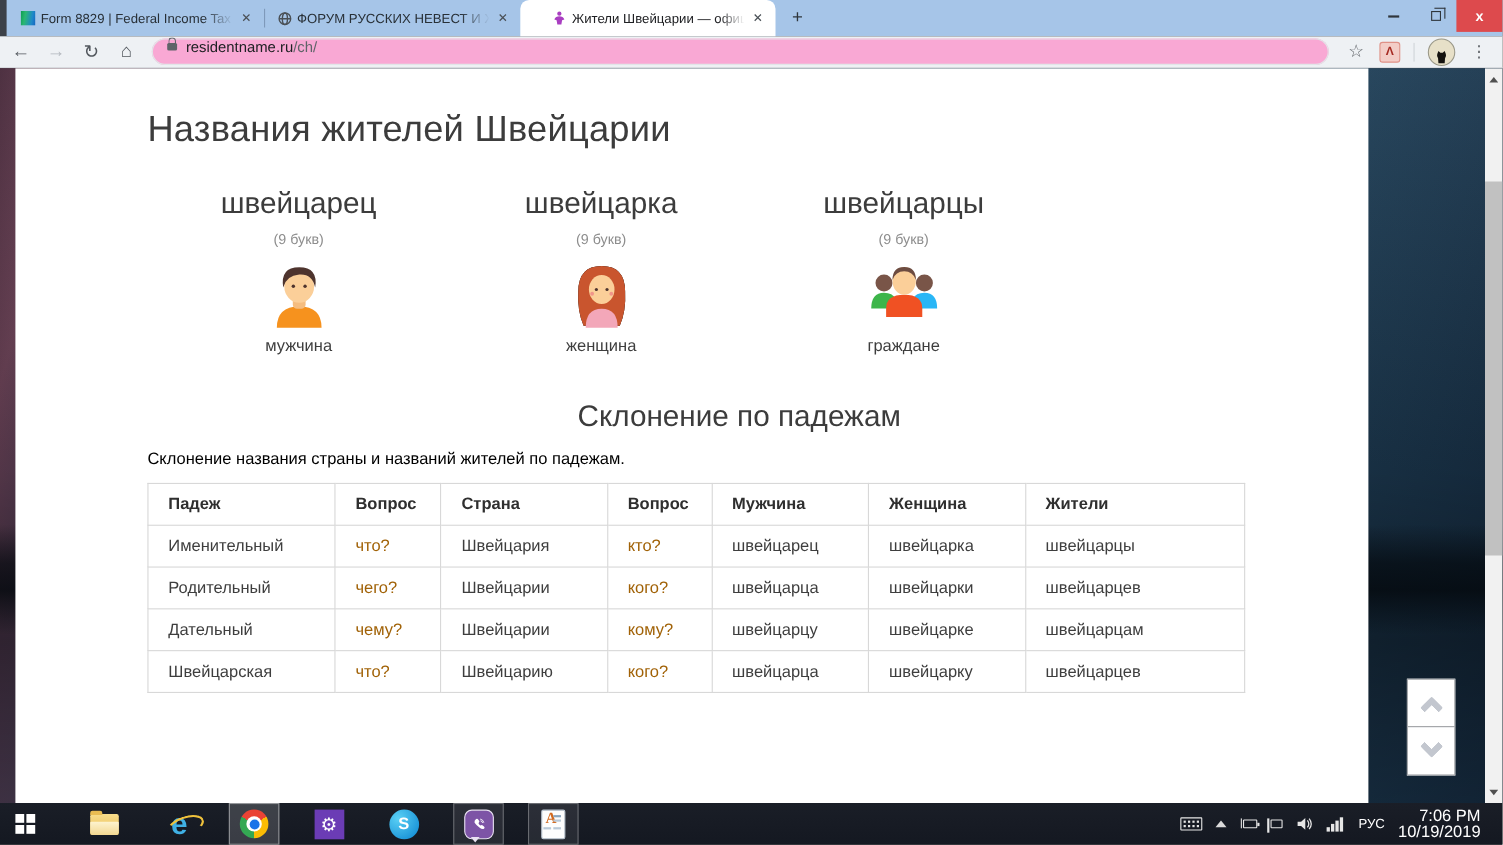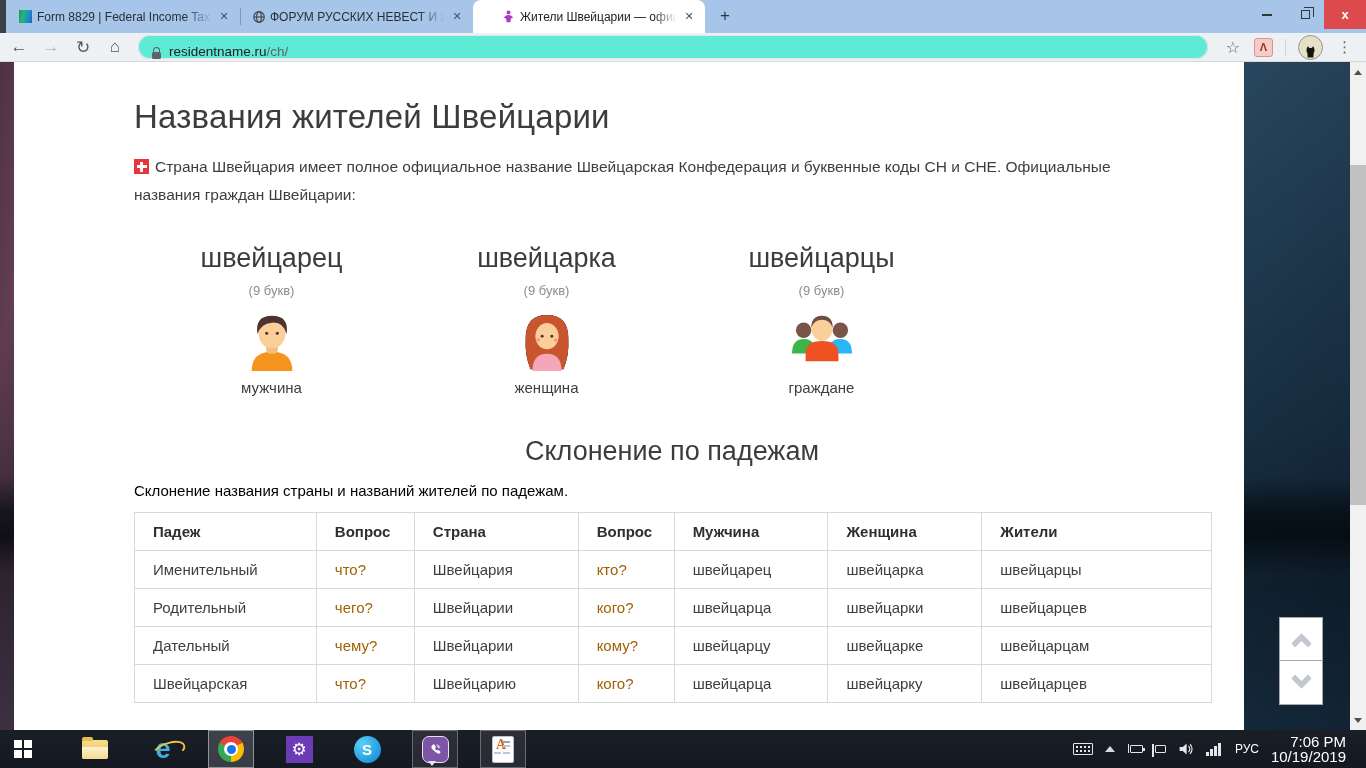--- a/index.html
+++ b/index.html
@@ -22,21 +22,21 @@
   .winbtn { width:38px; height:29px; display:flex; align-items:center; justify-content:center; }
   .ic-min { width:10px; height:2px; background:#2f363c; }
   .ic-restore { width:9px; height:9px; border:1.5px solid #2f363c; position:relative; background:#a6c5e8; }
   .ic-restore::before { content:""; position:absolute; left:2px; top:-4px; width:9px; height:9px; border:1.5px solid #2f363c; border-left:none; border-bottom:none; }
   .winbtn.close { width:42px; background:#dd4a4d; color:#fff; font-size:13px; font-weight:bold; }
 
   
   .toolbar { position:absolute; left:0; top:33px; width:1366px; height:29px; background:#eef1f4; border-bottom:1px solid #d5d9dd; display:flex; align-items:center; }
   .navbtn { width:26px; height:26px; margin-left:6px; display:flex; align-items:center; justify-content:center; font-size:17px; color:#53585e; }
   .navbtn.disabled { color:#b3b8be; }
-  .omnibox { flex:1; height:24px; margin:0 10px 0 10px; background:#5eead4; border-radius:12px; display:flex; align-items:flex-end; padding:0 12px; box-shadow:0 0 0 1px #e2e5e8 inset; }
+  .omnibox { flex:1; height:24px; margin:0 10px 0 10px; background:#f9a8d4; border-radius:12px; display:flex; align-items:flex-start; padding:0 12px; box-shadow:0 0 0 1px #e2e5e8 inset; }
   .lock { width:9px; height:7px; border-radius:1.5px; background:#5f6368; position:relative; margin:4px 8px 0 2px; }
   .lock::before { content:""; position:absolute; top:-5px; left:1px; width:5px; height:6px; border:1.6px solid #5f6368; border-bottom:none; border-radius:4px 4px 0 0; }
   .url { font-size:13.5px; color:#202124; }
   .url .path { color:#5f6368; }
   .toolbar-right { display:flex; align-items:center; margin-right:6px; }
   .star { font-size:16px; color:#5f6368; padding:0 8px; }
   .ext-adobe { width:19px; height:19px; border-radius:3px; background:#f3cdc7; border:1px solid #df9187; color:#a62b23; font-weight:bold; font-size:11px; display:flex; align-items:center; justify-content:center; margin:0 6px; }
   .tb-divider { width:1px; height:17px; background:#d0d4d8; margin:0 6px; }
   .avatar { width:25px; height:25px; border-radius:50%; background:#e7e0c8; border:1px solid #9a9888; display:flex; align-items:flex-end; justify-content:center; overflow:hidden; margin:0 6px; }
   .dots { font-size:15px; color:#5f6368; letter-spacing:0; padding:0 8px; }
@@ -59,21 +59,21 @@
   .word-cards { display:flex; margin-top:34px; }
   .word-card { width:275px; text-align:center; }
   .word-main { font-size:27px; color:#3c3c3c; }
   .word-letters { margin-top:9px; font-size:13px; color:#8d8d8d; }
   .word-icon { width:62px; height:62px; margin:13px auto 6px; }
   .word-label { font-size:15px; color:#3e3e3e; }
 
   .section-heading { margin-top:40px; font-size:27px; font-weight:400; color:#3c3c3c;text-align:center; }
   .section-sub { margin-top:15px; font-size:15px; color:#000000; }
 
-  table.decl { margin-top:13px; border-collapse:collapse; width:1078px; }
+  table.decl { margin-top:13px; border-collapse:collapse; width:998px; }
   table.decl th, table.decl td { border:1px solid #d8d8d8; font-size:15px; text-align:left; padding:0 18px; height:38px; }
   table.decl th { font-weight:bold; color:#2f2f2f; }
   table.decl td { color:#3e3e3e; }
   table.decl td.q { color:#a16207; }
 
   
   .scroll-widget { position:absolute; left:1279px; top:555px; }
   .scroll-btn { width:44px; height:44px; background:#fff; border:1px solid #a6a8ab; display:flex; align-items:center; justify-content:center; }
   .scroll-btn + .scroll-btn { border-top:none; }
   .chev { width:15px; height:15px; border:6px solid #c3c7cf; border-left:none; border-top:none; border-radius:2px; }
@@ -194,21 +194,20 @@
       </span>
       <span class="dots">⋮</span>
     </div>
   </div>
 
   <div class="page-area">
     <div class="land-band"></div>
 
     <div class="content-card">
       <h1 class="page-title">Названия жителей Швейцарии</h1>
-      <p class="intro"><span class="flag"></span><span>Страна Швейцария имеет полное официальное название Швейцарская Конфедерация и буквенные коды CH и CHE. Официальные названия граждан Швейцарии:</span></p>
 
       <div class="word-cards">
         <div class="word-card">
           <div class="word-main">швейцарец</div>
           <div class="word-letters">(9 букв)</div>
           <div class="word-icon">
             <svg width="62" height="62" viewBox="0 0 64 64">
               <path d="M11 62 Q11 42 32 42 Q53 42 53 62 Z" fill="#f6921e"></path>
               <rect x="26" y="31" width="12" height="13" rx="4" fill="#f5bd80"></rect>
               <ellipse cx="32" cy="23" rx="14" ry="15.5" fill="#fbcf99"></ellipse>

